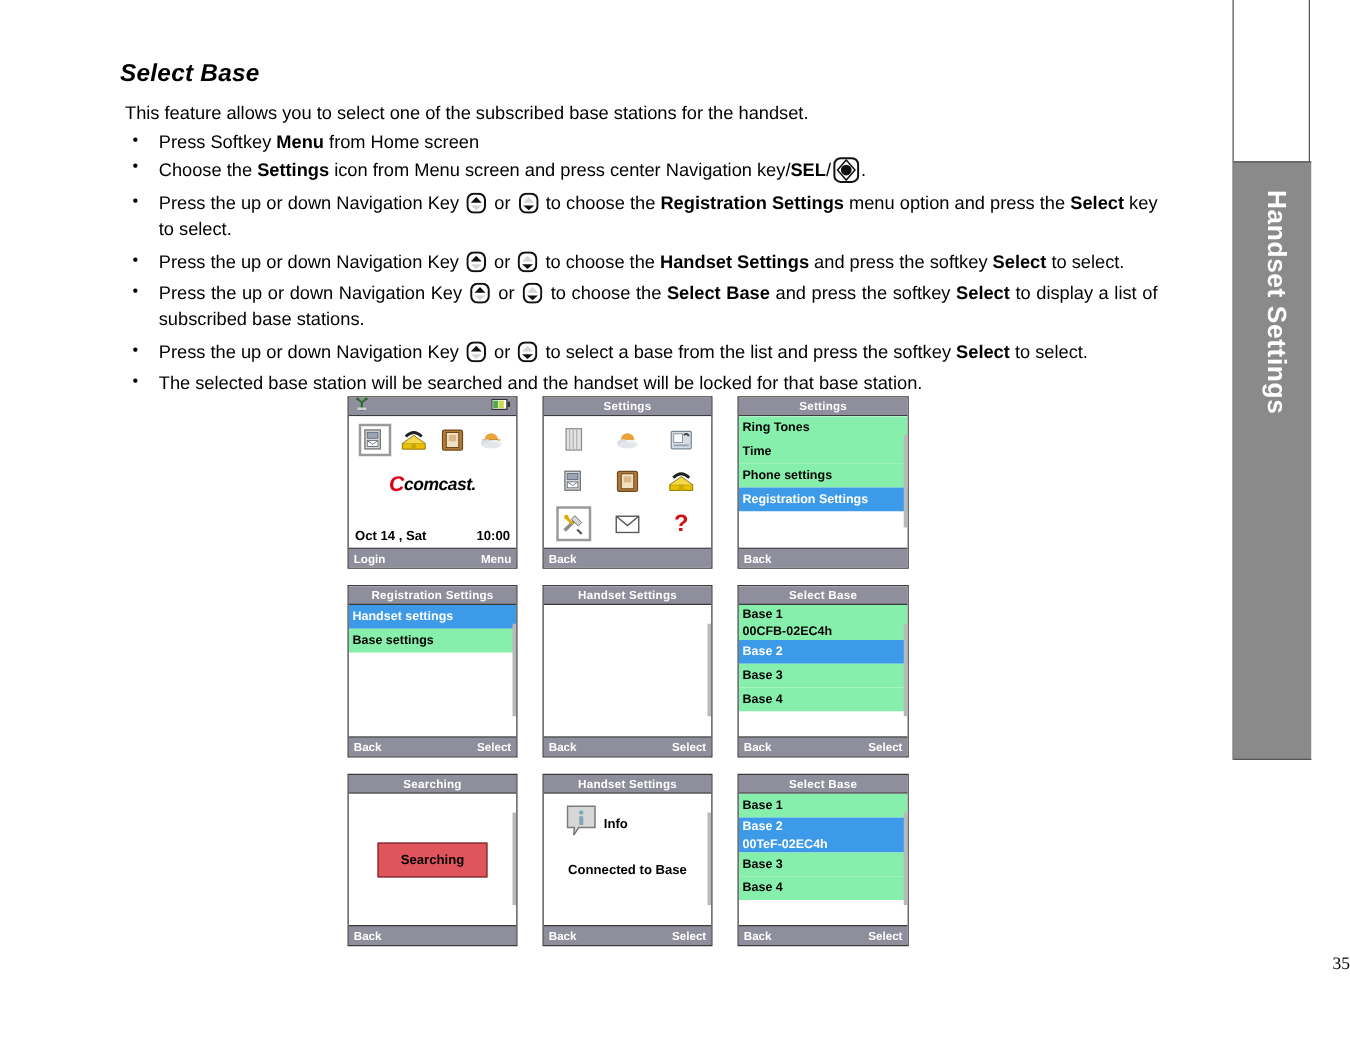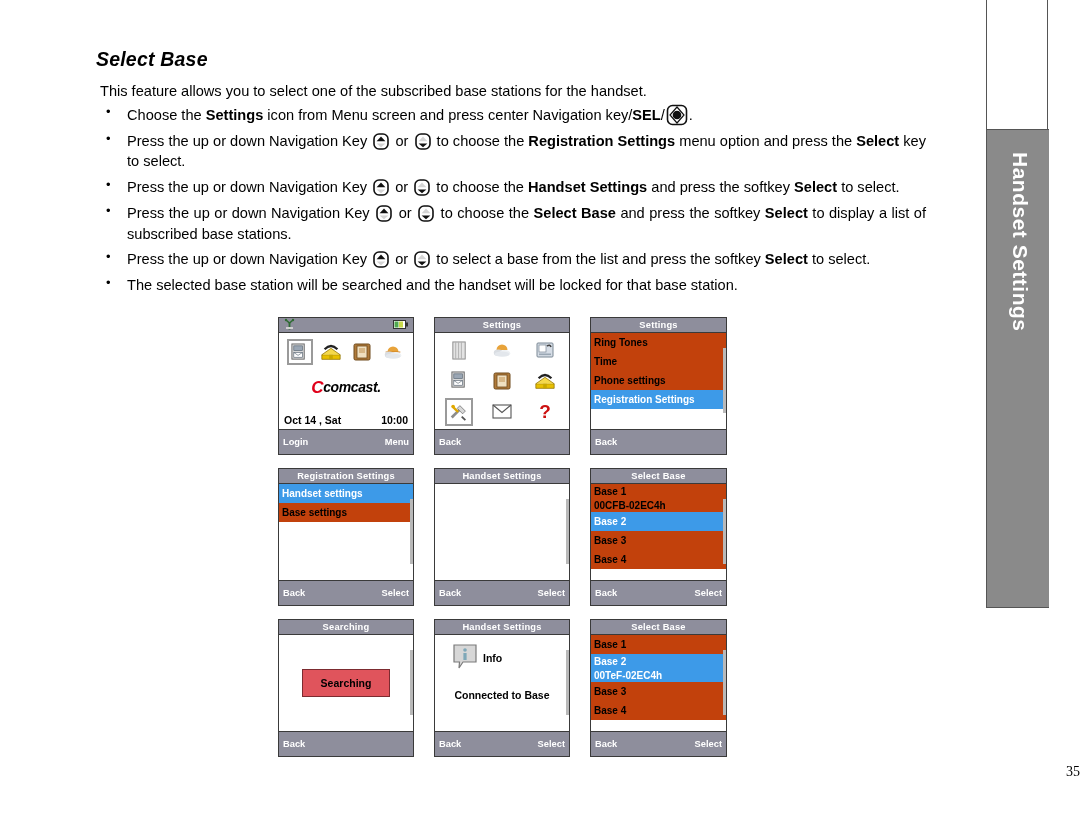--- a/index.html
+++ b/index.html
@@ -100,37 +100,37 @@
     letter-spacing:0.2px;
     flex:0 0 auto;
   }
   .statusbar {
     height:15px; background:#8e8e9c;
     border-bottom:1px solid #3a3a3a;
     display:flex; align-items:center; justify-content:space-between;
     padding:0 4px; flex:0 0 auto;
   }
   .softbar {
-    height:25px; background:#8e8e9c;
+    height:16px; background:#8e8e9c;
     color:#ffffff; font-weight:bold; font-size:9.3px;
     display:flex; align-items:center; justify-content:space-between;
     padding:0 4px;
     border-top:1px solid #3a3a3a;
     flex:0 0 auto;
     margin-top:auto;
   }
   .body-area { flex:1 1 auto; background:#fff; position:relative; overflow:hidden; }
 
   
   .menu-list { display:flex; flex-direction:column; }
   .menu-item {
     height:19px; line-height:19px;
     padding-left:3px;
     font-weight:bold; font-size:10px;
-    color:#000; background:#c2410c;
+    color:#000; background:#86efac;
     white-space:nowrap;
   }
   .menu-item.sel { background:#3d9ae8; color:#ffffff; }
   .menu-item.two {
     height:28px; line-height:13.5px; padding-top:1px;
   }
   .menu-item .l2 { display:block; }
 
   
   .home-icons {
@@ -188,20 +188,21 @@
 <div id="side-rail">
   <div id="side-tab">
     <span id="side-tab-label">Handset Settings</span>
   </div>
 </div>
 
 <div id="content">
   <h1 id="page-title">Select Base</h1>
   <p id="intro">This feature allows you to select one of the subscribed base stations for the handset.</p>
   <ul class="bullets" id="bullet-list">
+      <li class="tight"><span>Press Softkey </span><b>Menu</b><span> from Home screen</span></li>
       <li><span>Choose the </span><b>Settings</b><span> icon from Menu screen and press center Navigation key/</span><b>SEL</b><span>/</span><span class="selkey"><svg width="22" height="22" viewBox="0 0 22 22">
             <rect x="1.5" y="1.5" width="19" height="19" rx="5" ry="5" fill="#fff" stroke="#111" stroke-width="1.6"></rect>
             <path d="M11 3 L18 11 L11 19 L4 11 Z" fill="none" stroke="#111" stroke-width="1.2"></path>
             <circle cx="11" cy="11" r="4.3" fill="#111"></circle>
           </svg></span><span>.</span></li>
       <li><span>Press the up or down Navigation Key </span><span class="navkey"><svg width="16" height="17" viewBox="0 0 16 17">
             <rect x="1" y="1" width="14" height="15" rx="5" ry="5" fill="#ffffff" stroke="#111" stroke-width="1.6"></rect>
             <path d="M8 3.6 L12.4 8.2 L3.6 8.2 Z" fill="#111"></path>
             <path d="M3.6 10.4 L12.4 10.4 L8 14.2 Z" fill="#111" opacity="0.18"></path>
           </svg></span><span> or </span><span class="navkey"><svg width="16" height="17" viewBox="0 0 16 17">

